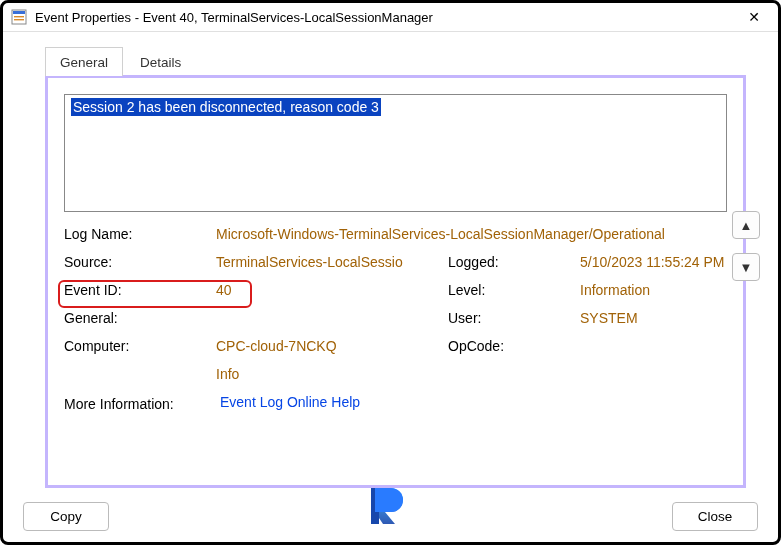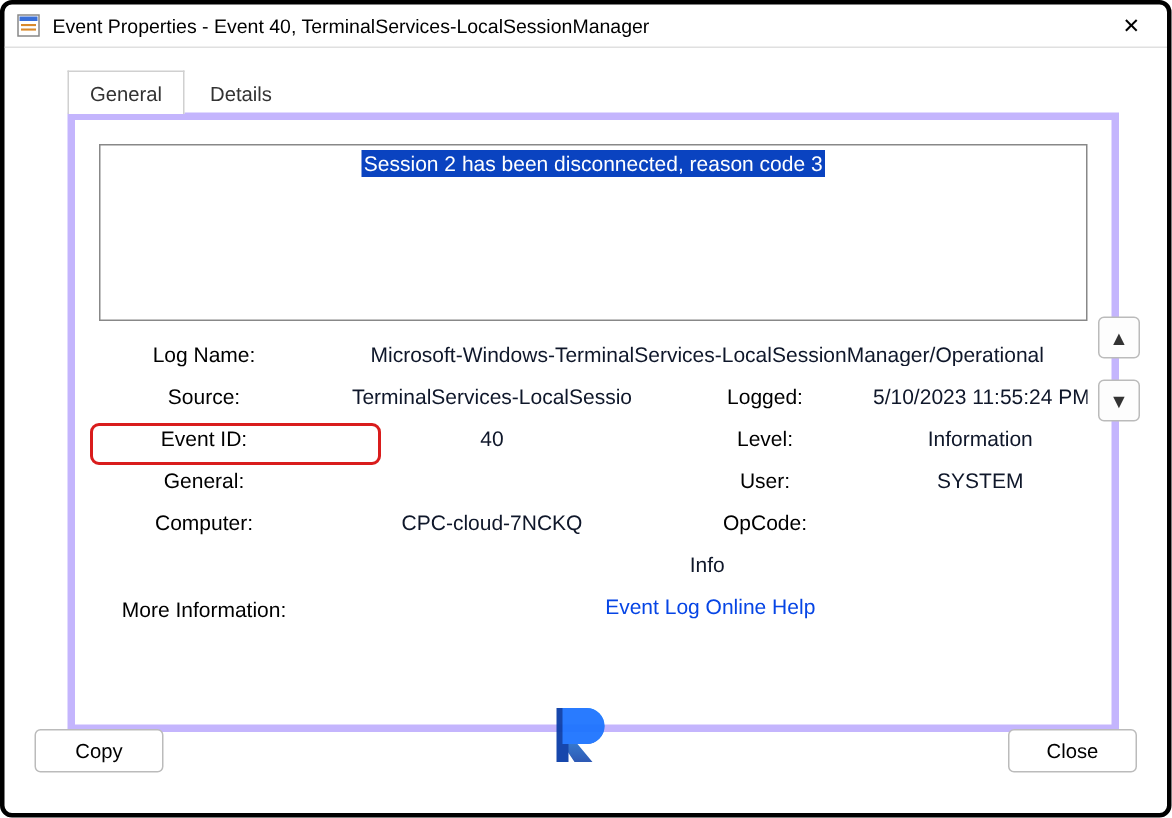--- a/index.html
+++ b/index.html
@@ -9,37 +9,37 @@
   .titlebar .app-icon { width: 16px; height: 16px; margin-right: 8px; }
   .titlebar .title { flex: 1; font-size: 13px; color: #000; }
   .close-x { font-size: 14px; padding: 4px 10px; cursor: pointer; color: #000; }
 
   .content { position: absolute; top: 32px; bottom: 52px; left: 0; right: 0; padding: 12px 32px 0 18px; margin-left: 24px; }
 
   .tabs { display: flex; gap: 2px; margin-bottom: -1px; position: relative; z-index: 2; }
   .tab { font-size: 13.5px; padding: 7px 14px 6px; border: 1px solid transparent; border-bottom: none; cursor: pointer; color: #333; }
   .tab.active { border-color: #d0d0d0; background: #fff; }
 
-  .panel { border: 5px solid #c4b5fd; padding: 16px 16px 14px 16px; position: relative; height: calc(100% - 30px); text-align: center; }
+  .panel { border: 3px solid #c4b5fd; padding: 16px 16px 14px 16px; position: relative; height: calc(100% - 30px); }
 
   .desc-box { border: 1px solid #888; width: 100%; height: 118px; padding: 4px 6px; font-size: 14px; overflow: auto; margin-bottom: 14px; position: relative; }
   .desc-text { background: #0a43c0; color: #fff; display: inline; padding: 1px 2px; }
 
   .fields { display: grid; grid-template-columns: 140px 220px 120px 1fr; row-gap: 9px; column-gap: 6px; font-size: 14px; color: #000; align-items: start; gap: 12px; }
   .fields .lbl { color: #000; }
-  .fields .val { color: #0f172a; white-space: nowrap; overflow: hidden; text-overflow: clip; }
+  .fields .val { color: #a16207; white-space: nowrap; overflow: hidden; text-overflow: clip; }
   .hl-box { position: absolute; border: 2.5px solid #d91c1c; border-radius: 6px; pointer-events: none; }
   .wide { grid-column: 2 / span 3; }
   .morelink { color: #0645e5; cursor: pointer; margin-left: 4px; grid-column: 2 / span 3; }
   .morelabel { margin-top: 2px; }
 
   .side-buttons { position: absolute; right: 18px; top: 208px; display: flex; flex-direction: column; gap: 14px; }
   .sq-btn { width: 28px; height: 28px; border: 1px solid #bbb; background: #fdfdfd; border-radius: 4px; display: flex; align-items: center; justify-content: center; cursor: pointer; font-size: 13px; color: #333; }
 
-  .footer { position: absolute; bottom: 16px; left: 0; right: 0; height: 52px; display: flex; align-items: center; padding: 0 20px; justify-content: space-between; }
+  .footer { position: absolute; bottom: 0; left: 0; right: 0; height: 52px; display: flex; align-items: center; padding: 0 20px; justify-content: space-between; }
   .btn { min-width: 86px; padding: 6px 18px; font-size: 13.5px; border: 1px solid #bbb; background: #fff; border-radius: 4px; cursor: pointer; }
 
   .watermark { position: absolute; left: 50%; transform: translateX(-50%); bottom: 16px; pointer-events: none; opacity: 0.95; }
 </style>
 </head>
 <body>
 
 <div class="titlebar">
   <span class="app-icon">
     <svg viewBox="0 0 16 16" width="16" height="16">

